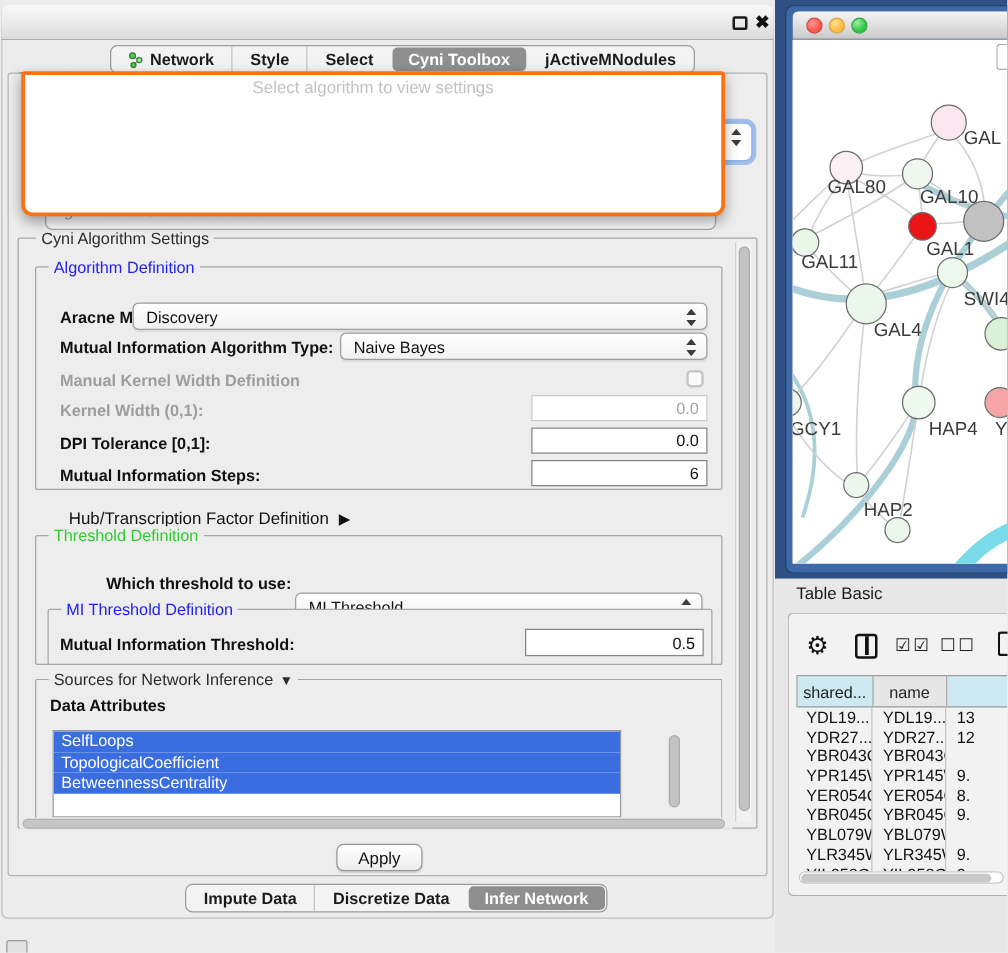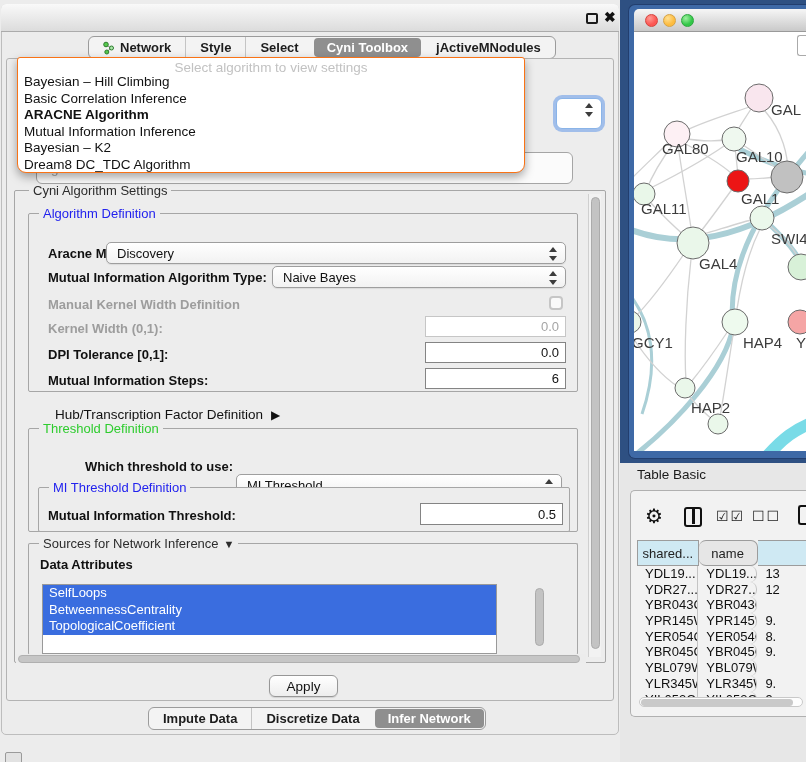--- a/index.html
+++ b/index.html
@@ -21,21 +21,21 @@
   .tab.sel { background:#8f8f8f; color:#fff; border-left:none; border-radius:4px; margin:1px; padding:0 13px; }
   .tab.sel + .tab { border-left:none; }
 
   .content-frame { left:6px; top:58px; width:608px; height:643px; border:1px solid #b3b3b3; border-radius:3px; background:#ededed; }
 
   
   .combo-fragment { left:556px; top:98px; width:46px; height:31px; background:#fff; border:1px solid #8ab4e8; border-radius:6px; box-shadow:0 0 0 3px rgba(98,152,232,.55); z-index:5; }
   .net-combo { left:36px; top:152px; width:537px; height:32px; background:#fbfbfb; border:1px solid #a5a5a5; border-radius:6px; z-index:5; display:flex; align-items:center; padding-left:14px; font-size:13.5px; color:#a6a6a6; }
 
   
-  .popup { left:17px; top:57px; width:508px; height:116px; background:#fff; border:1px solid #f97316; border-radius:3px 3px 9px 9px; box-shadow:0 4px 10px rgba(0,0,0,.35); z-index:20; }
+  .popup { left:17px; top:57px; width:563px; height:116px; background:#fff; border:3px solid #f97316; border-radius:3px 3px 9px 9px; box-shadow:0 4px 10px rgba(0,0,0,.35); z-index:20; }
   .popup-header { text-align:center; font-size:13.5px; color:#c2c2c2; padding-top:2px; height:15px; }
   .popup-item { font-size:13.5px; color:#111; padding:1px 6px 1px 6px; height:16.5px; line-height:15px; }
   .popup-item.bold { font-weight:bold; }
 
   
   .group { border:1px solid #a6a6a6; border-radius:2px; background:#ededed; box-shadow:inset 0 0 0 0 #fff; }
   .gtitle { position:absolute; top:-8px; font-size:13px; background:#ededed; padding:0 4px; white-space:nowrap; }
   .gtitle.blue { color:#2222ee; }
   .gtitle.green { color:#2ecc2e; }
   .gtitle.plain { color:#2c2c2c; }
@@ -87,21 +87,21 @@
   .cols-icon { left:684px; top:507px; width:18px; height:20px; border:2.5px solid #111; border-radius:3px; }
   .cols-icon i { position:absolute; left:6.2px; top:0; width:2.5px; height:15px; background:#111; }
   .check-pair { position:absolute; font-size:14px; color:#222; letter-spacing:2px; }
   .doc-fragment { left:798px; top:505px; width:10px; height:20px; border:2.5px solid #111; border-right:none; border-radius:3px 0 0 3px; background:#f2f2f2; }
   .tbl { left:637px; top:540px; width:169px; overflow:hidden; }
   .tbl-row { display:flex; }
   .tbl-hcell { height:26px; display:flex; align-items:center; justify-content:center; font-size:13px; color:#222; border:1px solid #9c9c9c; border-left:none; }
   .tbl-hcell:first-child { border-left:1px solid #9c9c9c; }
   .tbl-body { height:131px; overflow:hidden; }
   .tbl-cell { height:15.7px; line-height:15.7px; font-size:13px; color:#111; padding-left:8px; border-right:1px solid #c4c4c4; overflow:hidden; white-space:nowrap; }
-  .c1 { width:76px; } .c2 { width:73px;border-radius:7px; } .c3 { width:60px; border-right:none; }
+  .c1 { width:76px; } .c2 { width:73px; } .c3 { width:60px; border-right:none; }
   .tbl-hsb { left:639px; top:697px; width:164px; height:10px; background:#fdfdfd; border:1px solid #c9c9c9; border-radius:5px; }
   .tbl-hsb .thumb { position:absolute; left:1px; top:0.5px; height:7px; width:152px; background:#c9c9c9; border-radius:4px; }
 
   .arrow-right { display:inline-block; margin-left:8px; font-size:12px; }
   .arrow-down { display:inline-block; margin-left:5px; font-size:11px; }
   svg text { font-family:"Liberation Sans", sans-serif; }
 </style>
 </head>
 <body>
 
@@ -142,28 +142,20 @@
       <i class="up"></i>
       <i class="dn"></i>
     </span>
 </div>
 <div class="abs net-combo">
   <span>gal-filtered sir default node</span>
 </div>
 
 <div class="abs popup">
   <div class="popup-header">Select algorithm to view settings</div>
-  <div id="dd-items">
-      <div class="popup-item">Bayesian – Hill Climbing</div>
-      <div class="popup-item">Basic Correlation Inference</div>
-      <div class="popup-item bold">ARACNE Algorithm</div>
-      <div class="popup-item">Mutual Information Inference</div>
-      <div class="popup-item">Bayesian – K2</div>
-      <div class="popup-item">Dream8 DC_TDC Algorithm</div>
-    </div>
 </div>
 
 <div class="abs group" style="left:14px; top:190px; width:592px; height:473px;">
   <span class="gtitle plain" style="left:14px;">Cyni Algorithm Settings</span>
 </div>
 
 <div class="abs group" style="left:28px; top:213px; width:550px; height:179px;">
   <span class="gtitle blue" style="left:10px;">Algorithm Definition</span>
 </div>
 
@@ -227,22 +219,22 @@
 <div class="abs tf" style="left:420px; top:503px; width:143px; height:22px;">
   <span>0.5</span>
 </div>
 
 <div class="abs group" style="left:28px; top:543px; width:550px; height:112px; border-bottom:none;">
   <span class="gtitle plain" style="left:10px;"><span>Sources for Network Inference</span><span class="arrow-down">▼</span></span>
 </div>
 <div class="abs flabel" style="left:40px; top:557px;">Data Attributes</div>
 <div class="abs attr-list" id="attr-list">
     <div class="attr-item">SelfLoops</div>
+    <div class="attr-item">TopologicalCoefficient</div>
     <div class="attr-item">BetweennessCentrality</div>
-    <div class="attr-item">TopologicalCoefficient</div>
   </div>
 <div class="abs vsb" style="left:533px; top:586px; height:66px; background:transparent; border:none;">
   <div class="thumb" style="top:2px; height:58px;"></div>
 </div>
 
 <div class="abs vsb" style="left:588px; top:194px; height:463px;">
   <div class="thumb" style="top:3px; height:452px;"></div>
 </div>
 <div class="abs hsb" style="left:16px; top:654px; width:570px;">
   <div class="thumb" style="left:2px; width:562px;"></div>

